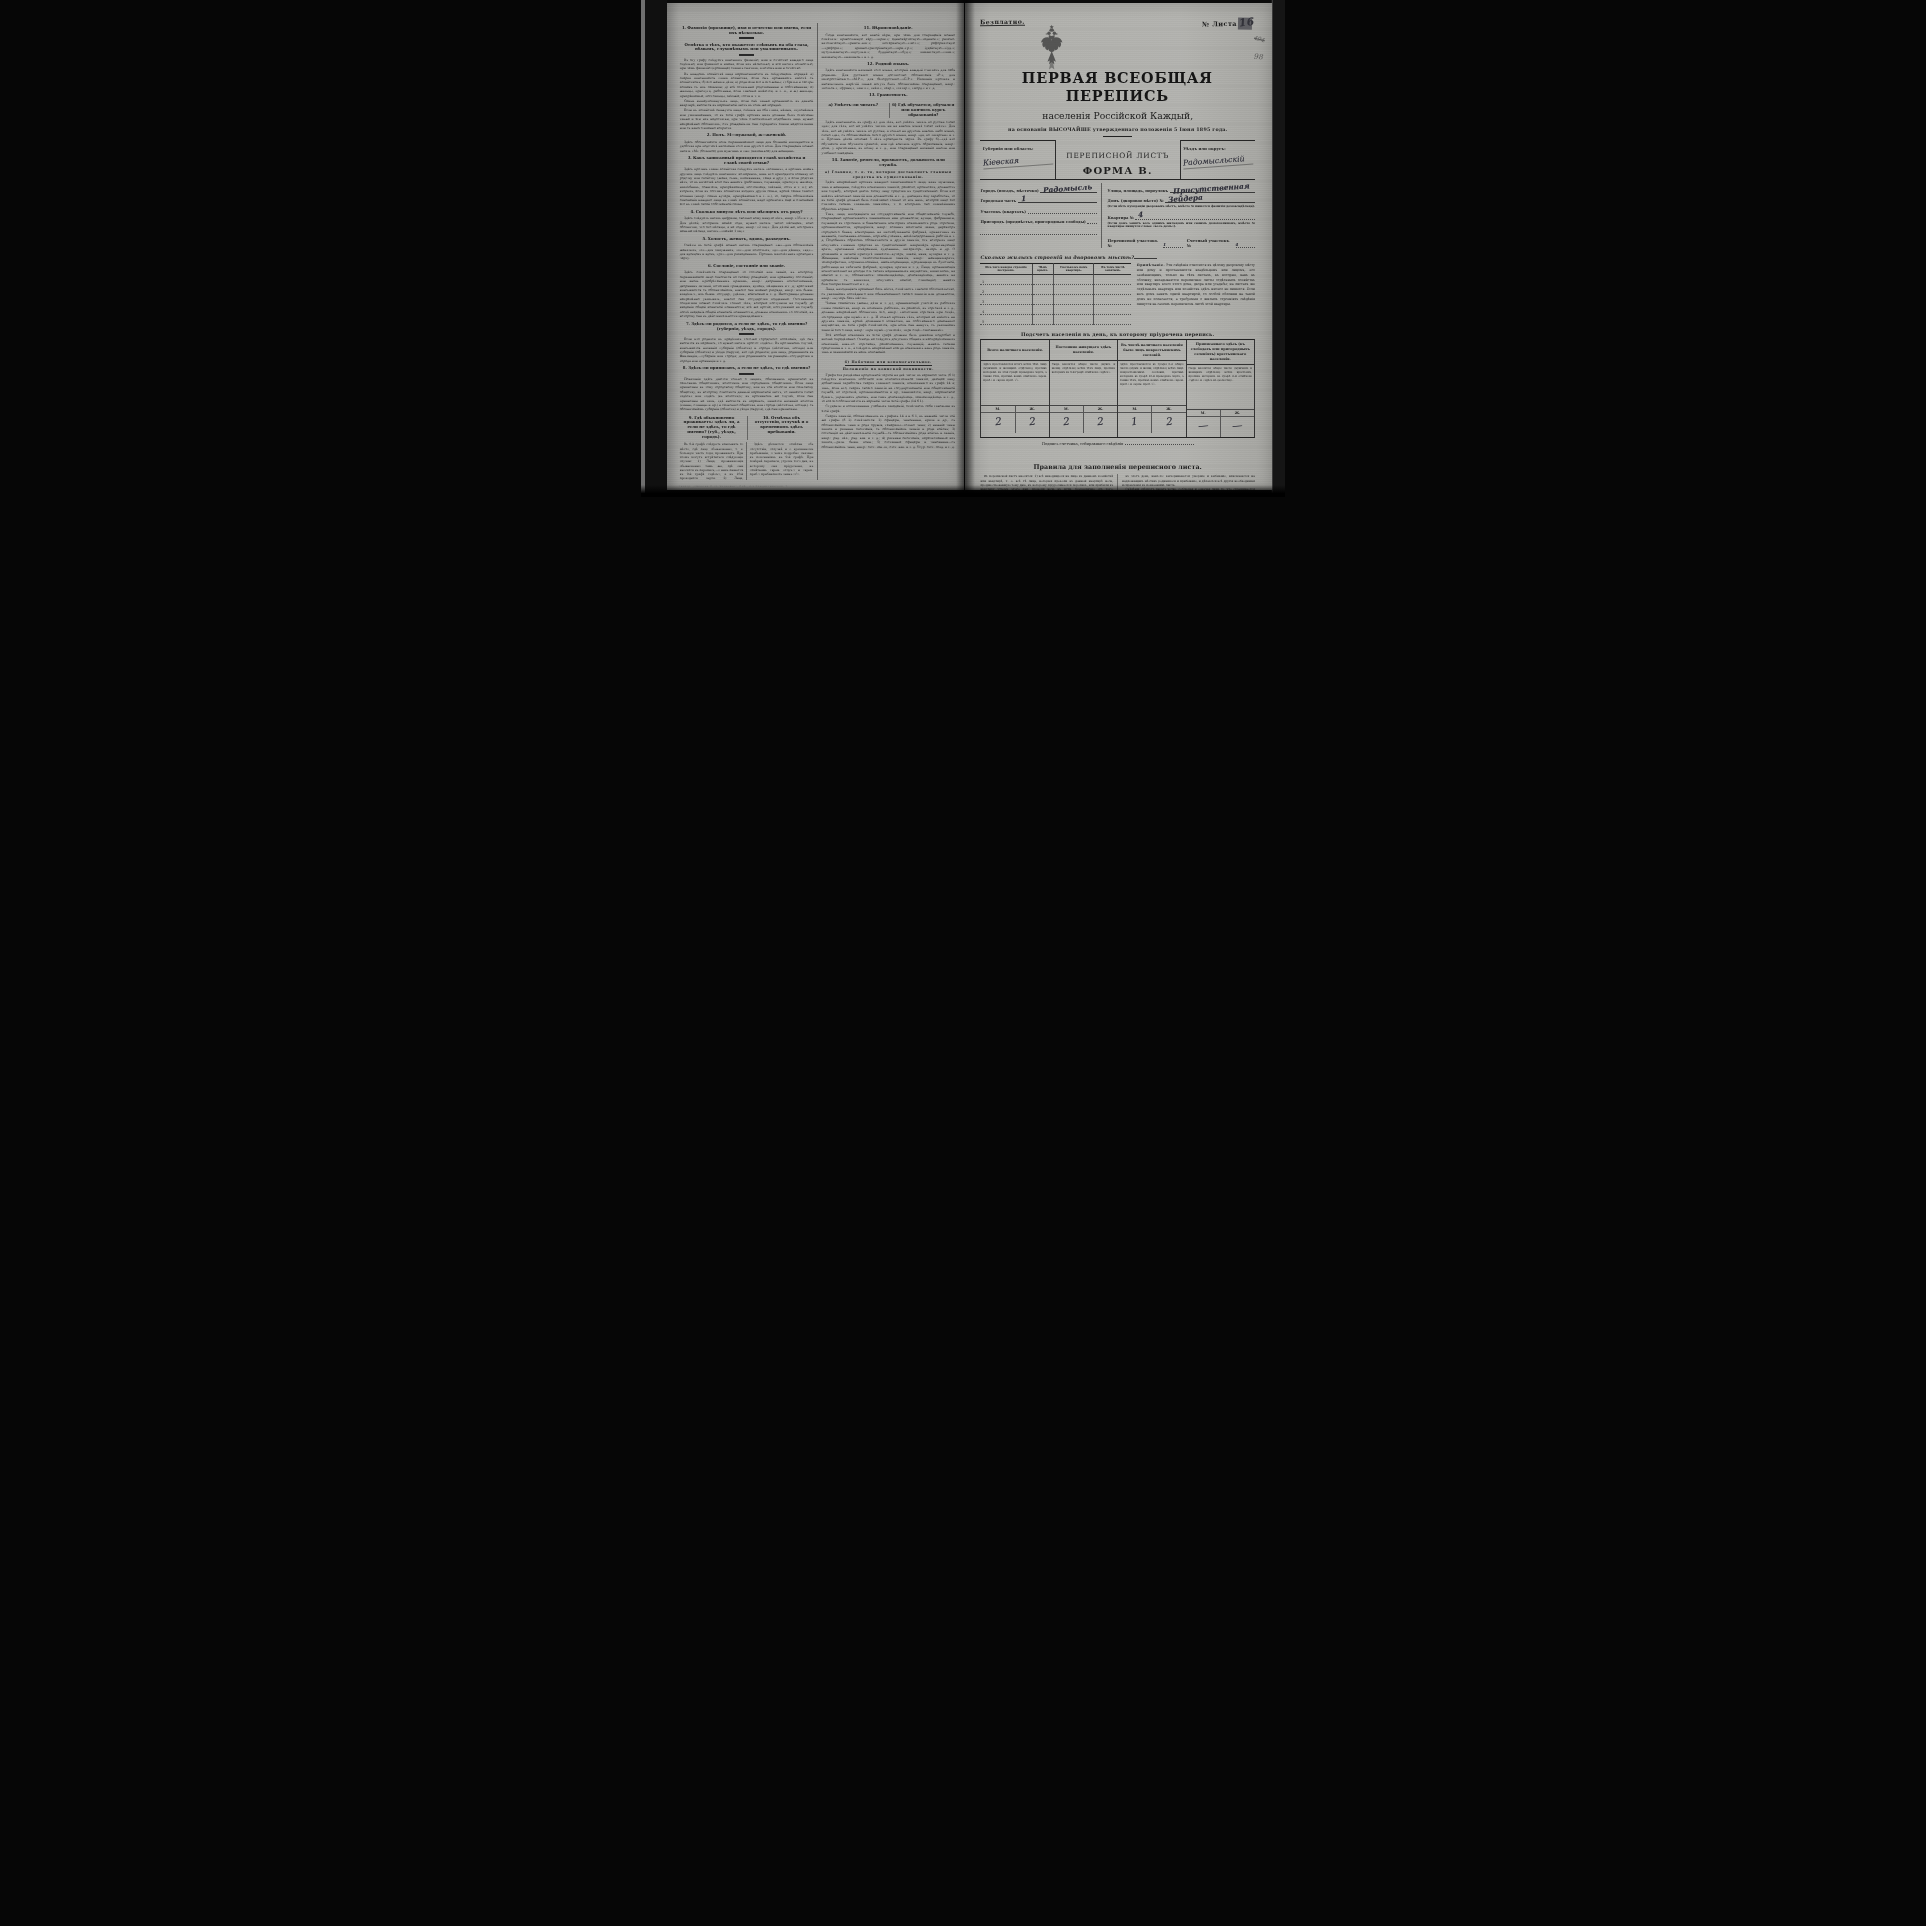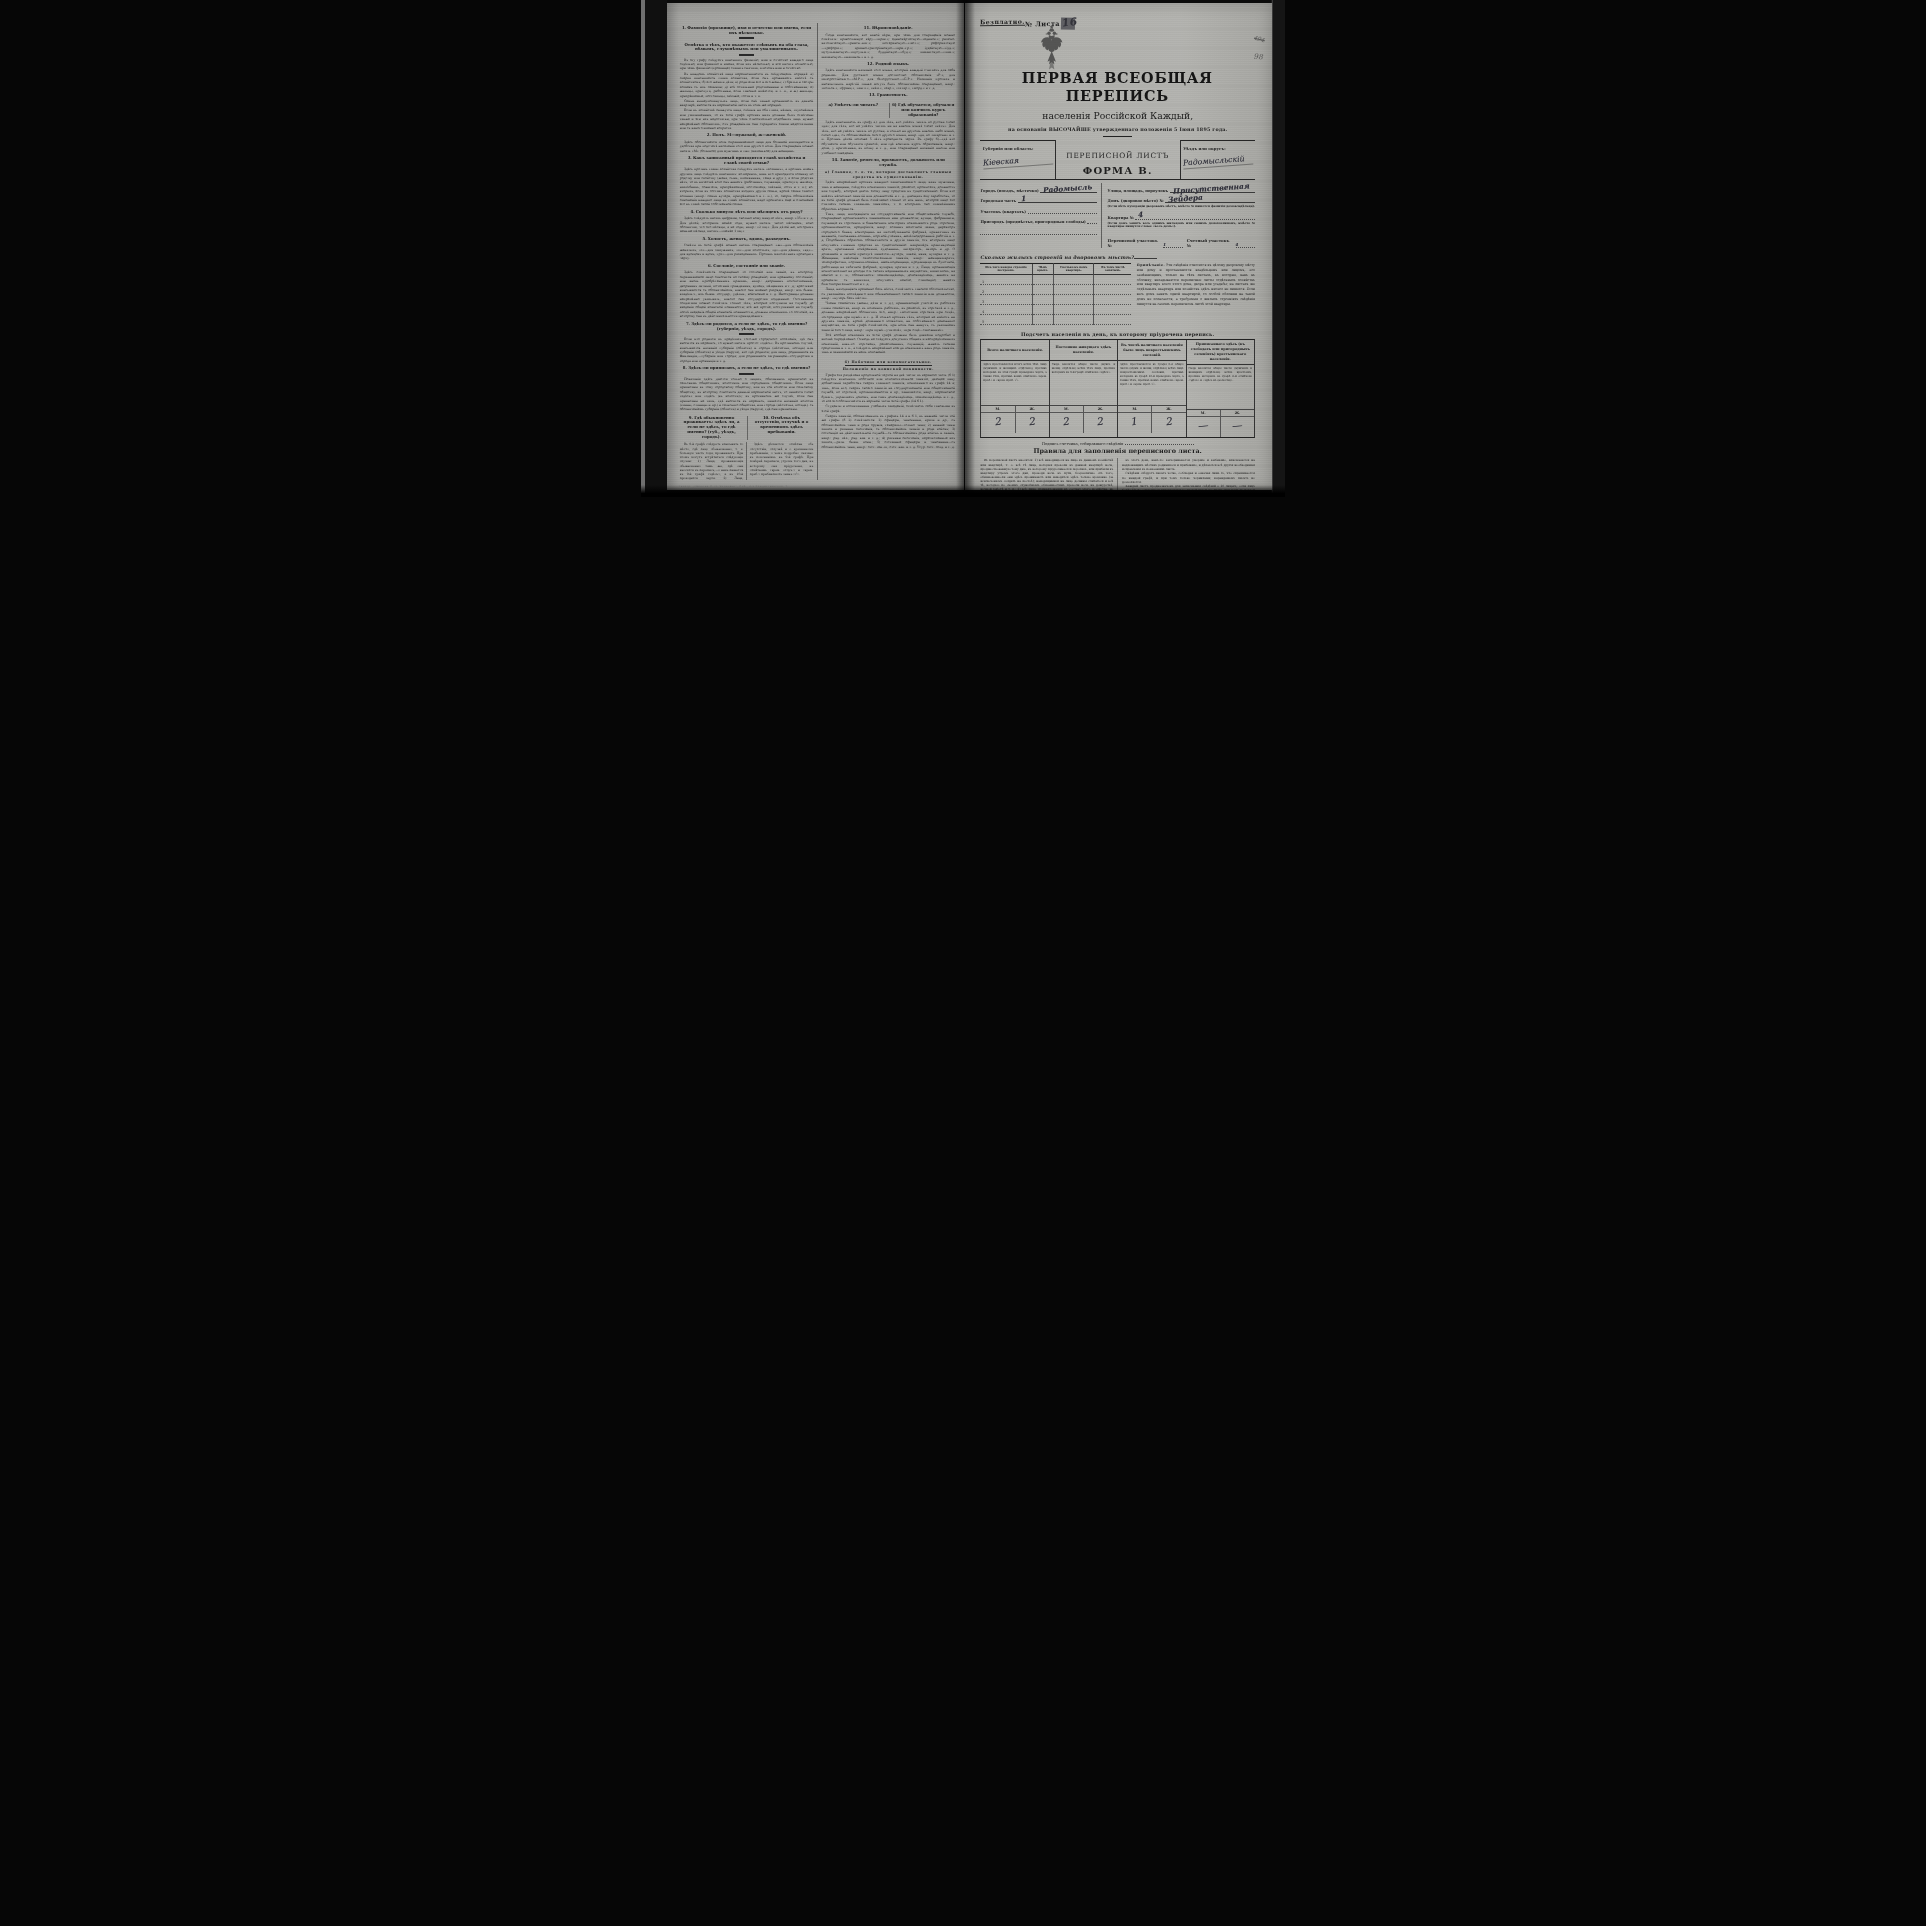--- a/index.html
+++ b/index.html
@@ -35,21 +35,21 @@
   .lp-sub2.u{border-bottom:0.4px solid #2a2a2a;display:inline-block;}
   .sub2wrap{text-align:center;margin:2.3px 0 1.5px;}
   .pair{display:flex;margin:0.8px 0;}
   .pair .pl{flex:1;padding-right:2.7px;}
   .pair .pr{flex:1;padding-left:2.7px;border-left:0.4px solid rgba(35,35,35,.5);}
   .pair .lp-p{font-size:3px;}
   .lp-imprint{position:absolute;left:11.6px;bottom:2.3px;font-size:2.5px;color:#3c3c3c;opacity:.38;letter-spacing:0.4px;}
 
   
   .rp-inner{position:absolute;inset:0;padding:15.4px 17px 3.1px 15.4px;}
-  .rp-head{display:flex;justify-content:flex-start;align-items:flex-start;position:relative;}
+  .rp-head{display:flex;justify-content:space-between;align-items:flex-start;position:relative;}
   .free-label{font-size:6.2px;font-weight:bold;letter-spacing:0.4px;border-bottom:1.2px double #2c2c2c;padding-bottom:0.4px;transform:rotate(-.6deg);}
   .sheetno{font-size:6.5px;font-weight:bold;letter-spacing:0.4px;display:flex;align-items:center;transform:rotate(-1deg);margin-right:2.3px;}
   .smudge{position:relative;display:inline-block;width:14px;height:11.6px;background:#55555a;opacity:.88;margin-left:1.5px;transform:rotate(2deg);}
   .hw{font-style:italic;color:#30303a;text-shadow:0 0 0.4px rgba(40,40,55,.45);}
   .hw-sheet{position:absolute;left:1.2px;top:-2.3px;font-size:10.4px;transform:rotate(-8deg);color:#23232b;}
   .pencil{position:absolute;color:#474747;font-style:italic;opacity:.8;}
   .pencil.p1{right:-10px;top:17.7px;font-size:5.8px;text-decoration:line-through;transform:rotate(14deg);}
   .pencil.p2{right:-8.5px;top:34px;font-size:7.3px;transform:rotate(6deg);}
   .eagle{position:absolute;left:24%;top:21px;}
   .rp-title1{margin-top:39px;text-align:center;font-weight:bold;font-size:15px;letter-spacing:0.8px;transform:scaleX(.96);color:#151515;}
@@ -103,21 +103,21 @@
   .g-mzh div{flex:1;text-align:center;font-size:3.3px;font-weight:bold;padding:0.8px 0;}
   .g-mzh div+div{border-left:0.4px solid #555;}
   .g-vals{display:flex;height:20px;}
   .g-vals div{flex:1;text-align:center;position:relative;}
   .g-vals div+div{border-left:0.4px solid #555;}
   .g-vals .hw{font-size:10.4px;display:inline-block;margin-top:2.3px;transform:rotate(-6deg);}
 
   .sig{margin-top:4.6px;text-align:center;font-size:3.7px;}
   .sig .fill{display:inline-block;width:69px;border-bottom:0.4px dotted #4a4a4a;}
 
-  .rules-title{margin-top:1px;text-align:center;font-size:6.4px;font-weight:bold;}
+  .rules-title{margin-top:17px;text-align:center;font-size:6.4px;font-weight:bold;}
   .rules{display:flex;margin-top:3.1px;}
   .rcol{flex:1;overflow:hidden;}
   .rcol.r1{padding-right:3.9px;}
   .rcol.r2{padding-left:3.9px;border-left:0.4px solid rgba(40,40,40,.5);}
   .rule-p{font-size:2.9px;line-height:1.4;text-align:justify;text-indent:3.5px;margin:0 0 0.8px;}
 </style>
 </head>
 <body>
 
 <div class="scan">

